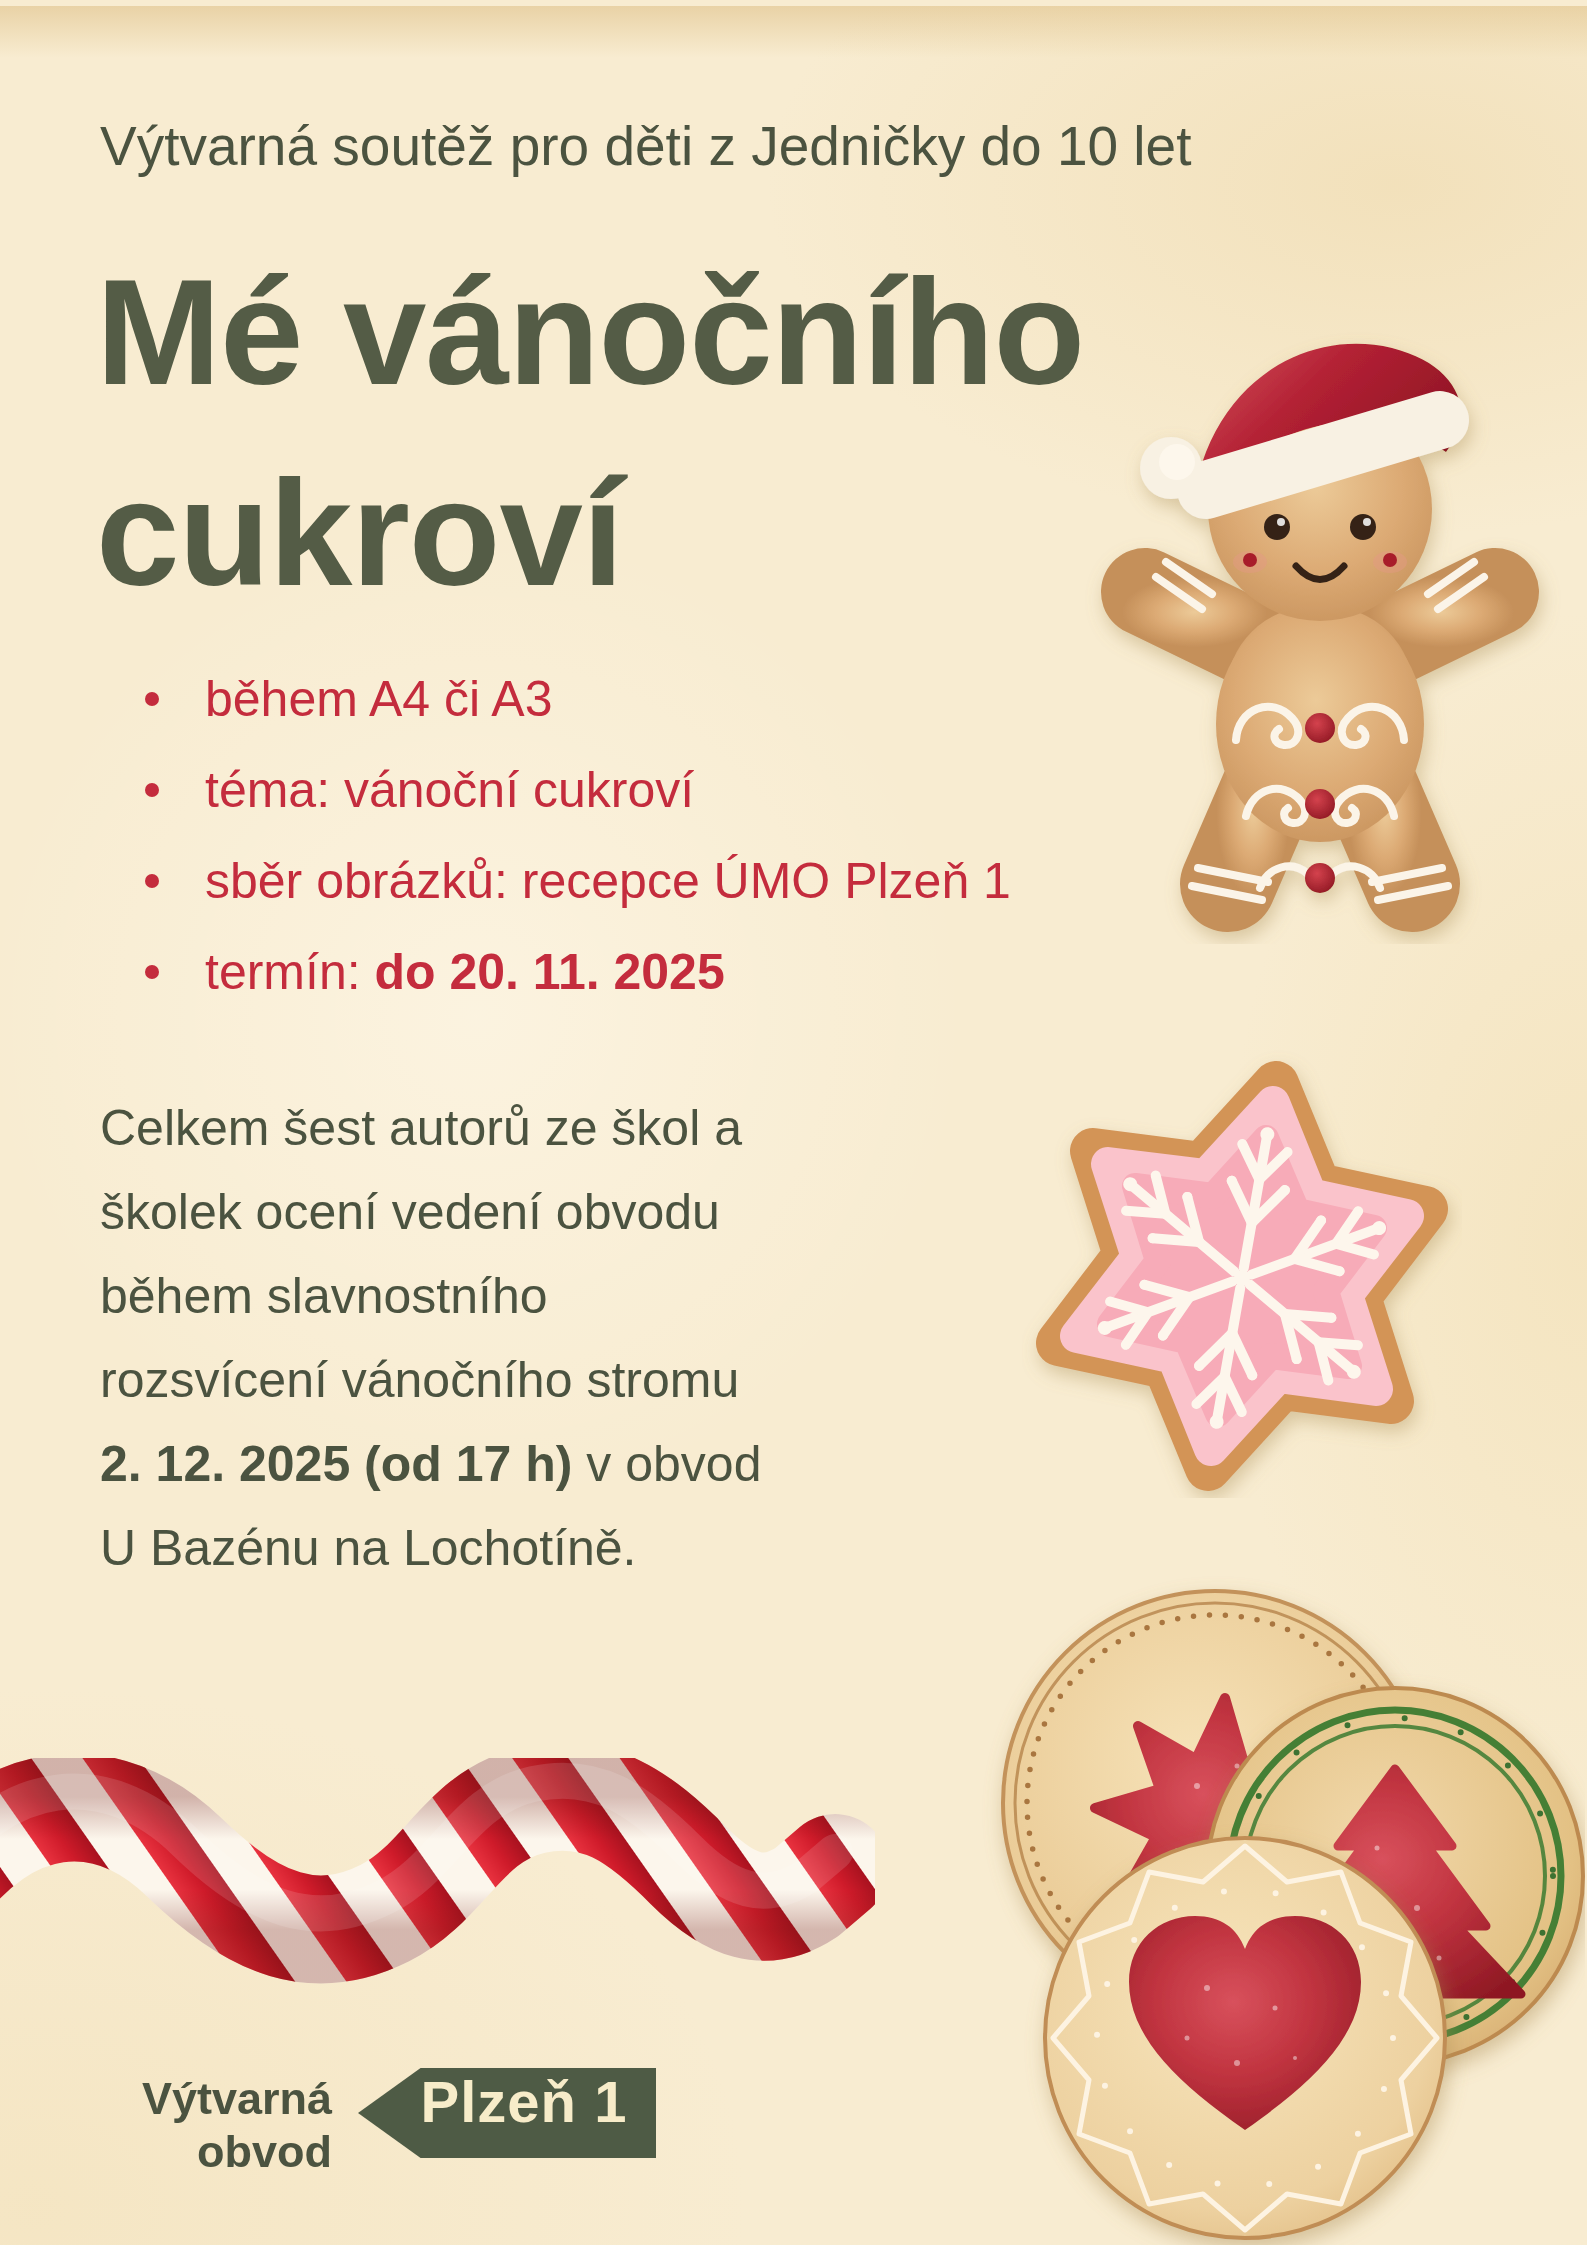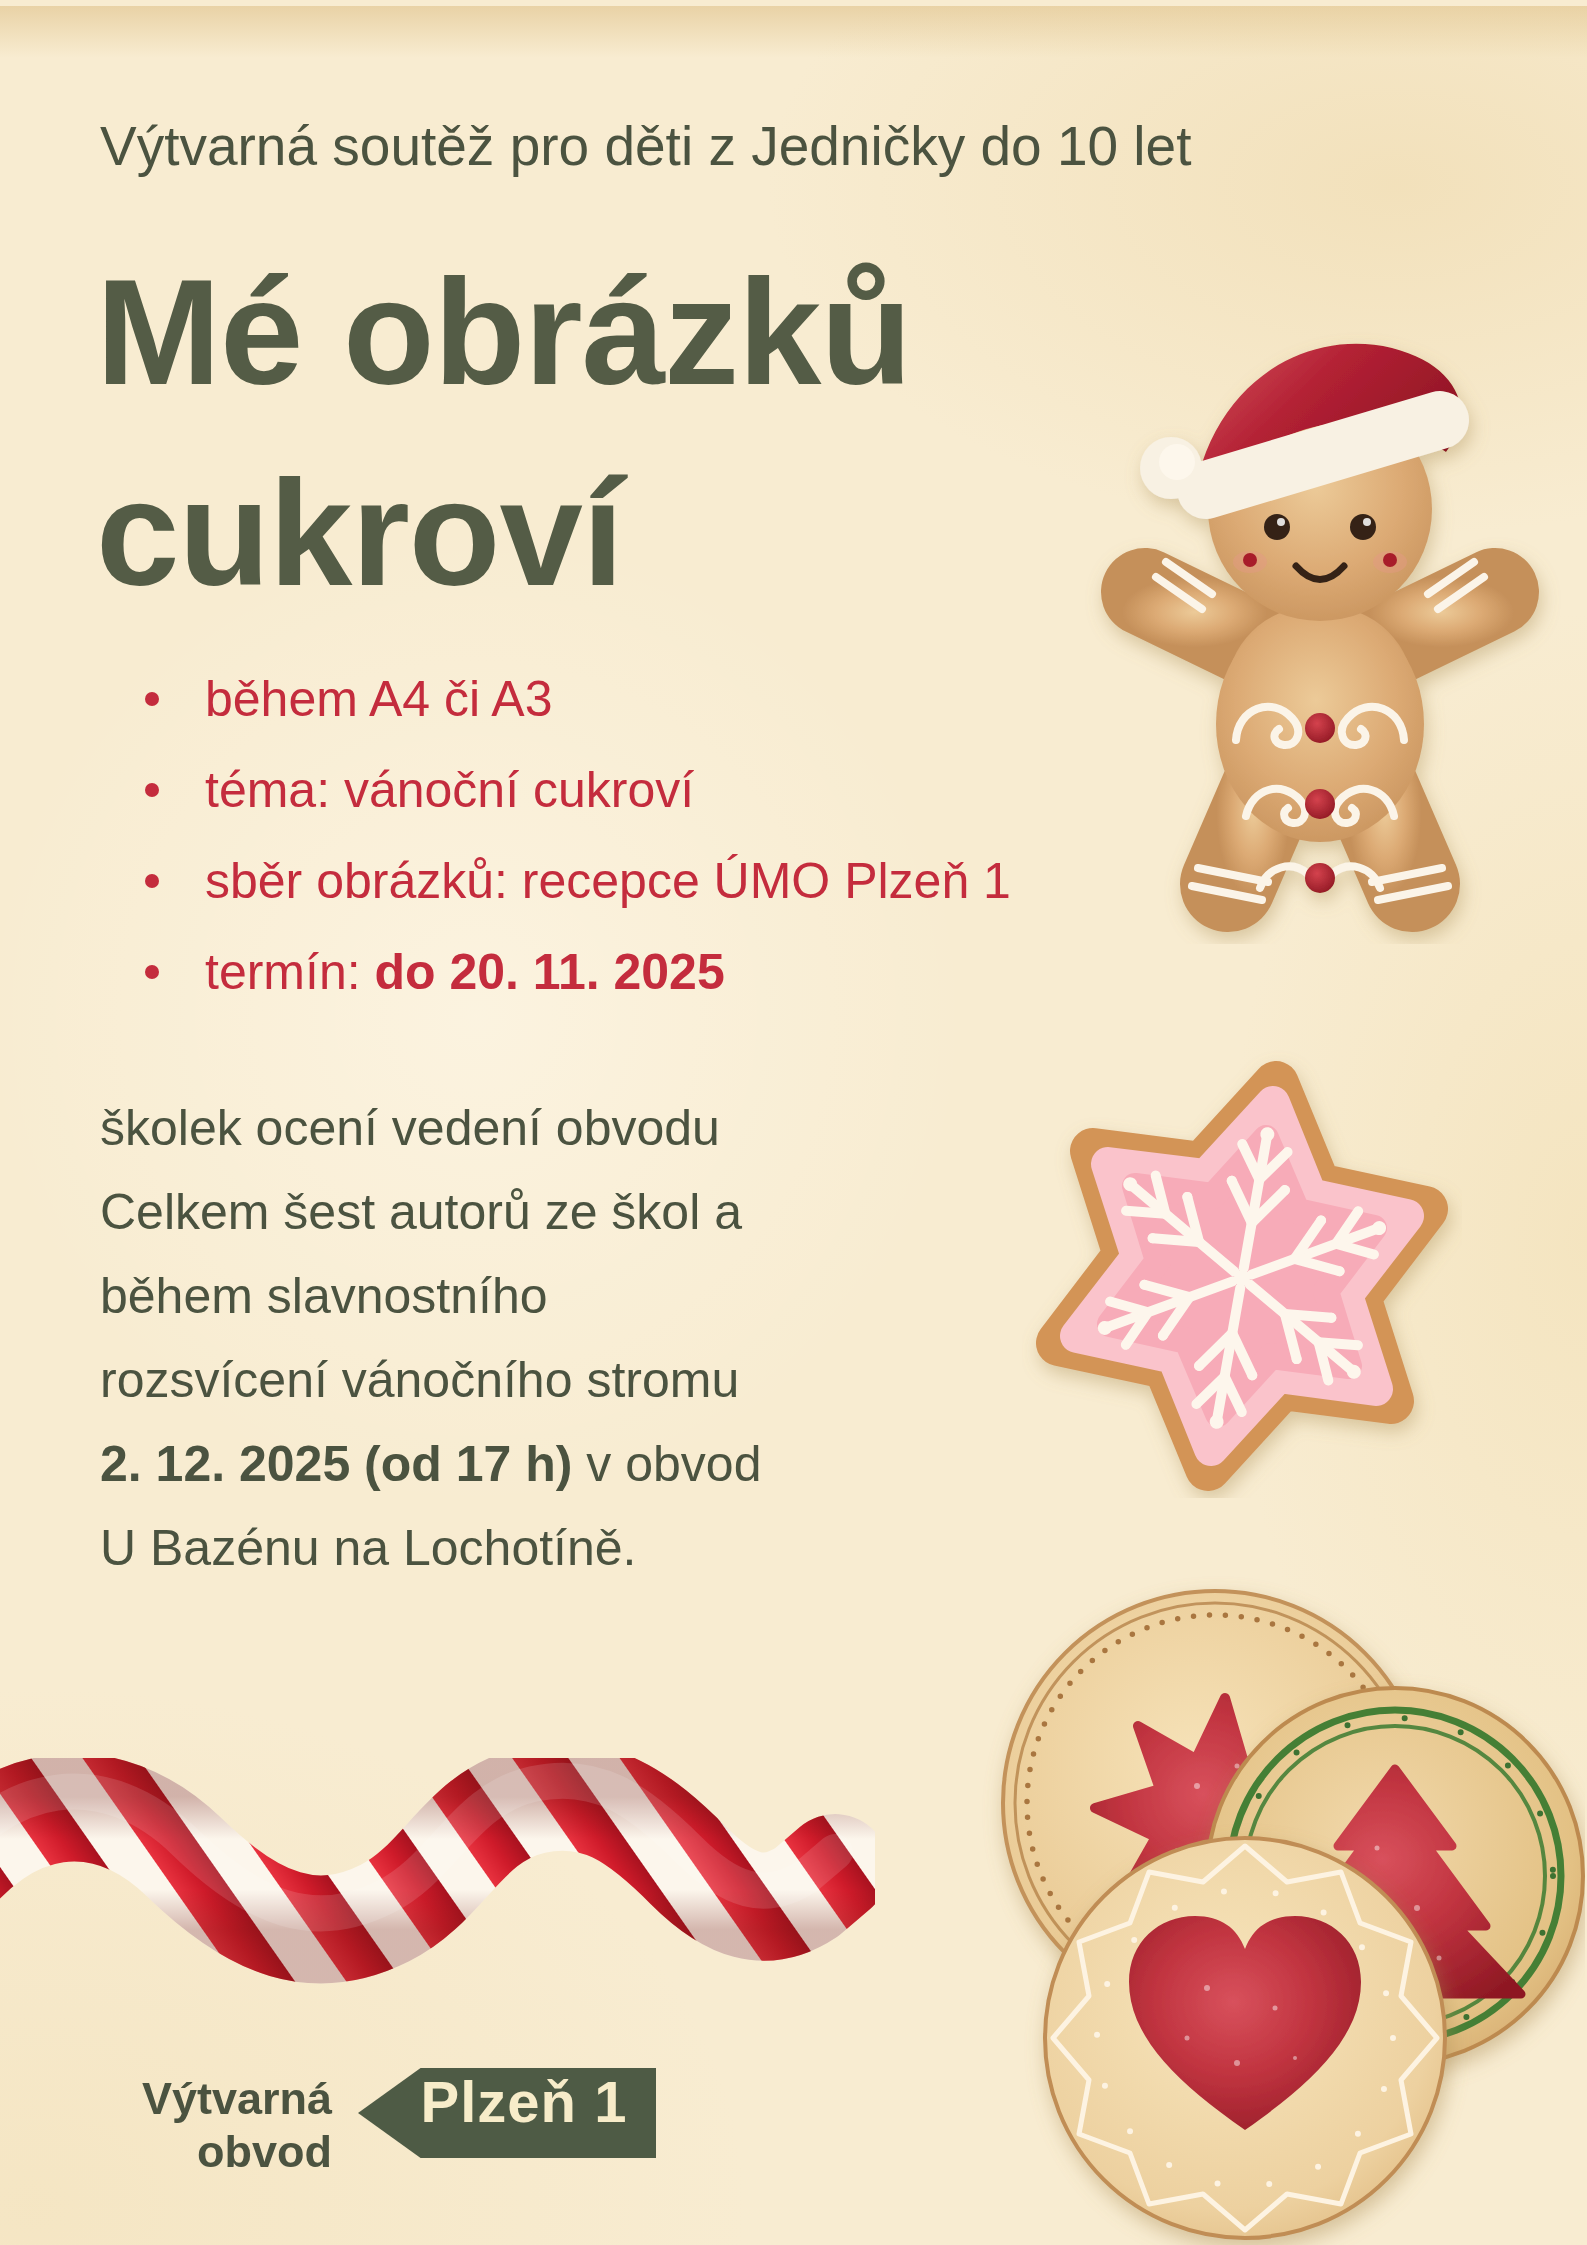--- a/index.html
+++ b/index.html
@@ -52,21 +52,21 @@
   .art.ribbon{left:-25px;top:1752px;}
 </style>
 </head>
 <body>
 
 <div class="poster">
 
   <div class="header-line">Výtvarná soutěž pro děti z Jedničky do 10 let</div>
 
   <h1 class="title">
-    <span>Mé obrázků</span>
+    <span>Mé vánočního</span>
     <span>cukroví</span>
   </h1>
 
   <ul class="bullets">
     <li>
       <span class="dot"></span>
       <span><span>během A4 či A3</span><b></b></span>
     </li>
     <li>
       <span class="dot"></span>
@@ -76,22 +76,22 @@
       <span class="dot"></span>
       <span><span>sběr obrázků: recepce ÚMO Plzeň 1</span><b></b></span>
     </li>
     <li>
       <span class="dot"></span>
       <span><span>termín: </span><b>do 20. 11. 2025</b></span>
     </li>
   </ul>
 
   <div class="para">
+    <div>Celkem šest autorů ze škol a</div>
     <div>školek ocení vedení obvodu</div>
-    <div>Celkem šest autorů ze škol a</div>
     <div>během slavnostního</div>
     <div>rozsvícení vánočního stromu</div>
     <div><b>2. 12. 2025 (od 17 h)</b><span> v obvod</span></div>
     <div>U Bazénu na Lochotíně.</div>
   </div>
 
   <svg class="art ginger" width="500" height="650" viewBox="0 0 500 650">
     <defs>
       <radialGradient id="gb" cx="48%" cy="40%" r="70%">
         <stop offset="0" stop-color="#ecca98"></stop>

